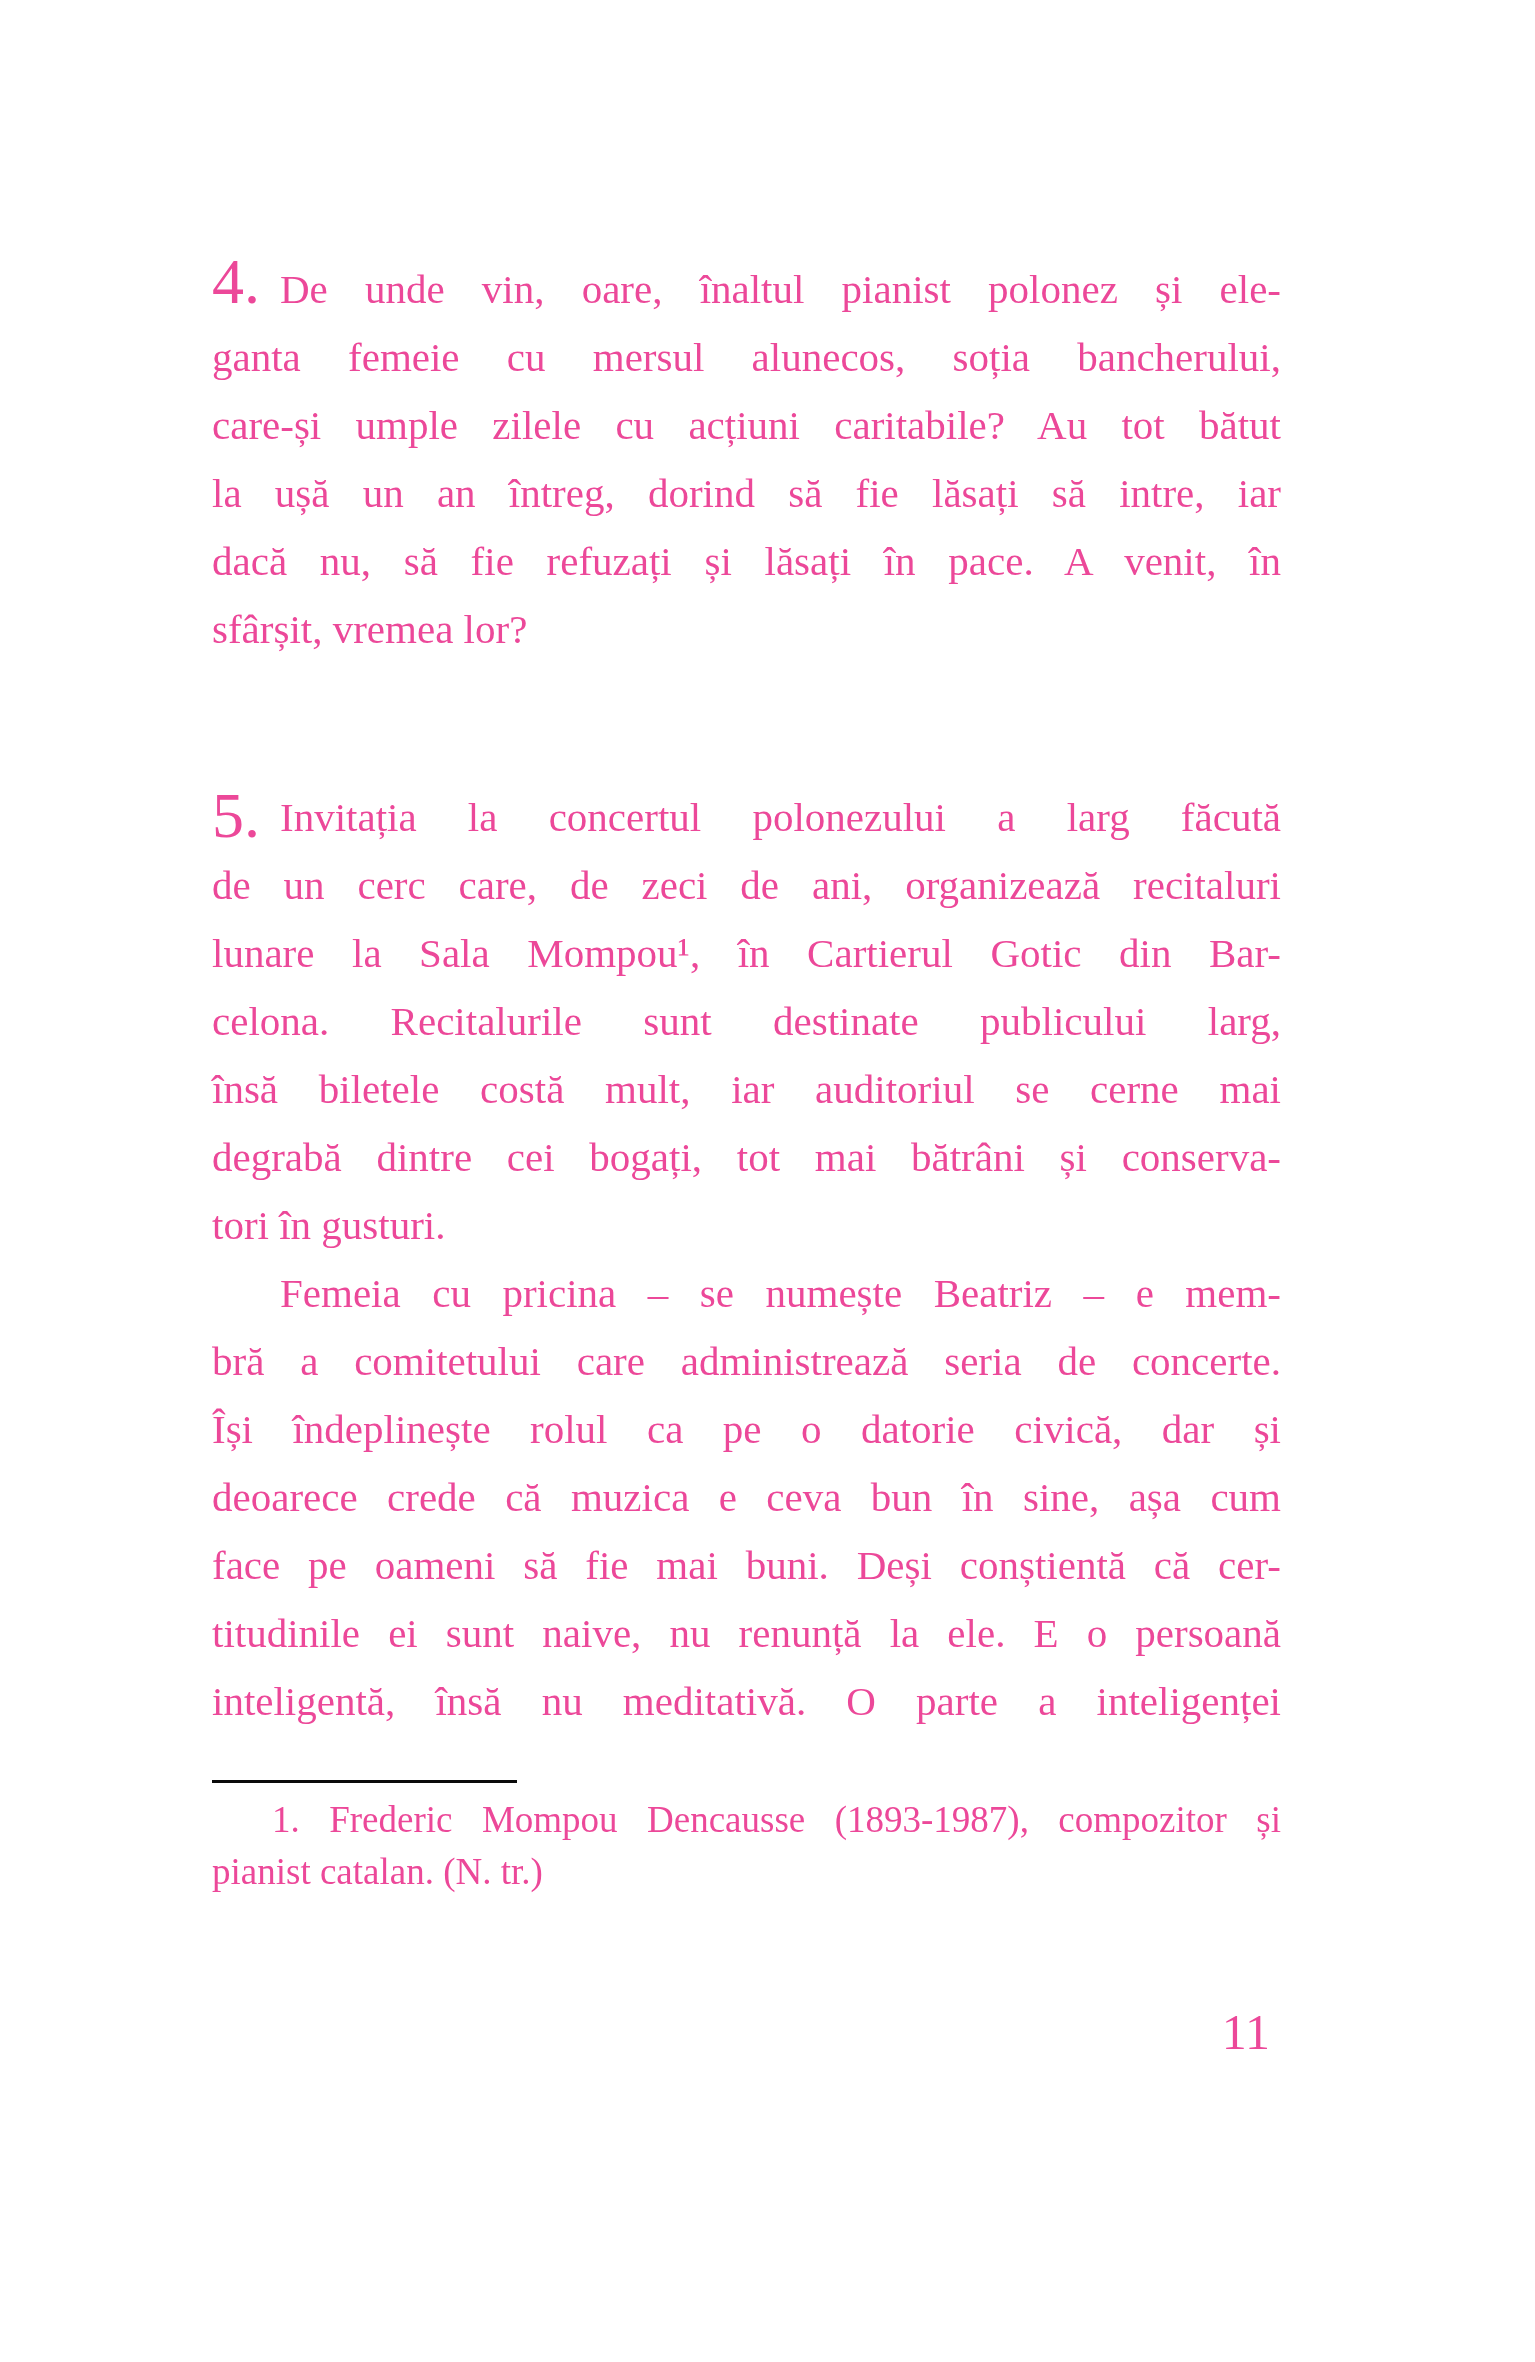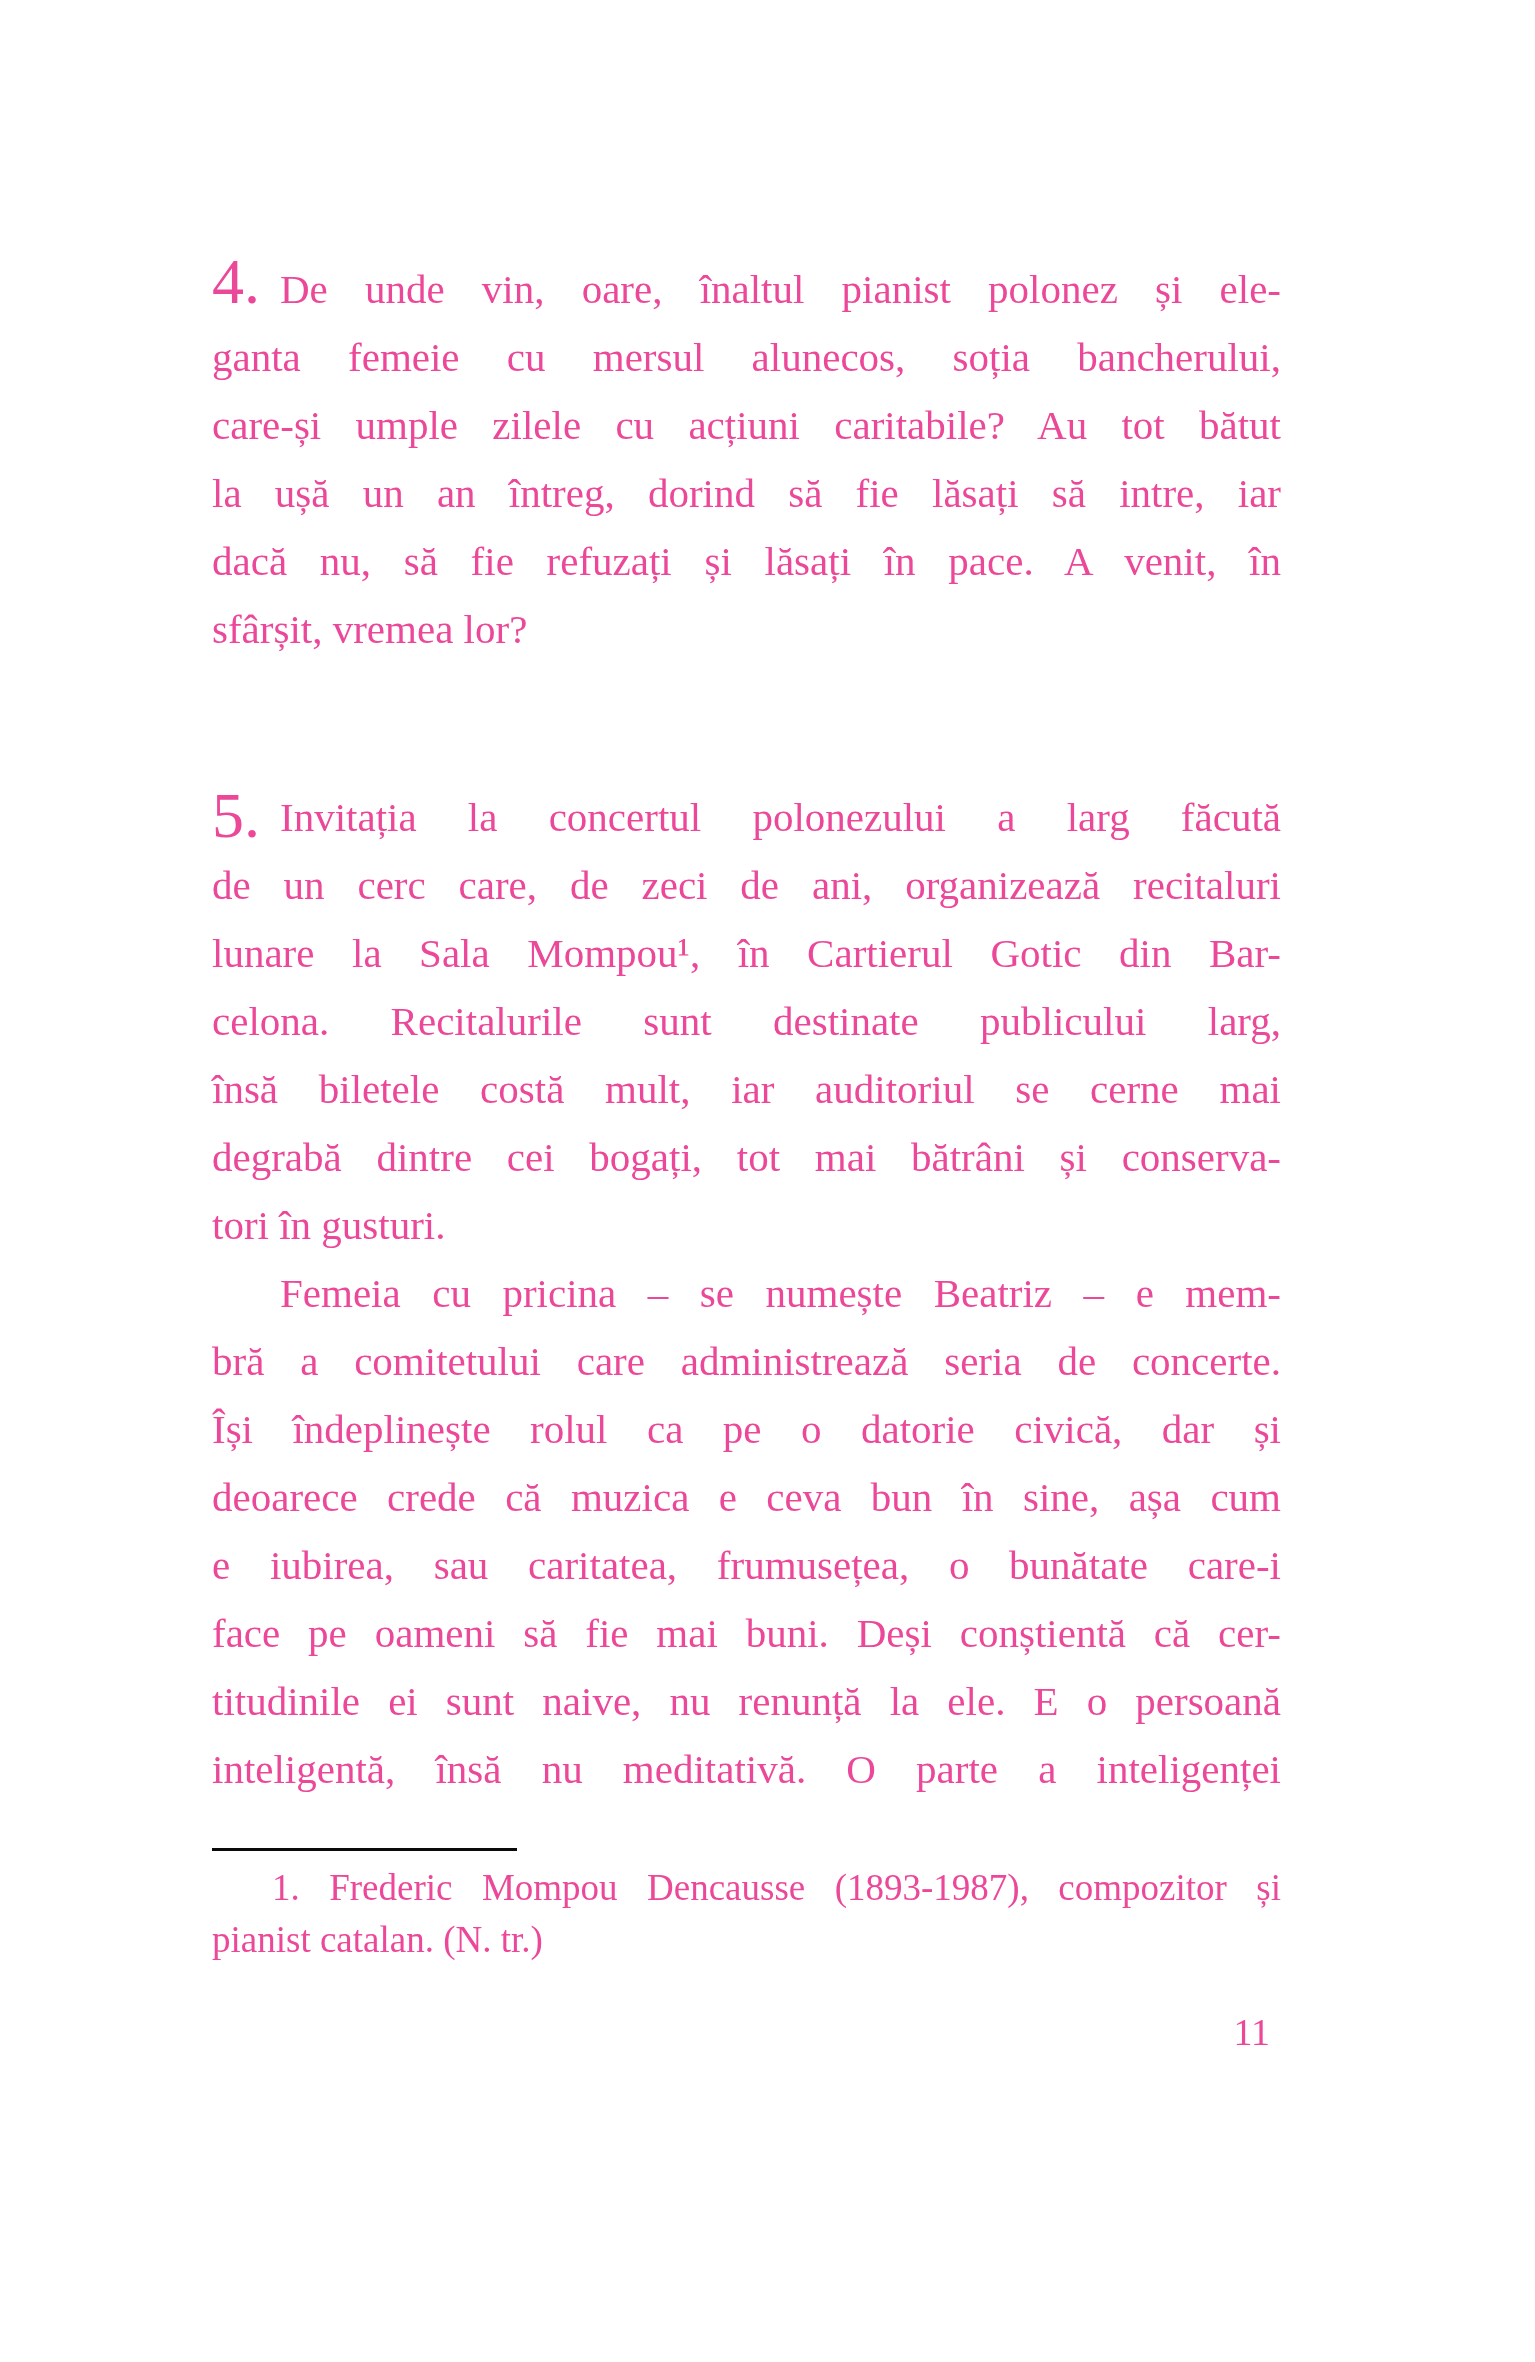--- a/index.html
+++ b/index.html
@@ -45,21 +45,21 @@
   .footnote {
     margin-top: 11px;
     font-size: 37px;
     line-height: 52px;
   }
   .footnote .line { height: 52px; }
   .footnote .line.fnindent { text-indent: 60px; }
   .page-number {
     position: absolute;
     top: 2012px; right: 265px;
-    font-size: 38px;
+    font-size: 50px;
     line-height: 40px;
   }
 </style>
 </head>
 <body>
 
 <div class="page">
 
   <div class="text-block">
 
@@ -82,21 +82,20 @@
       <div class="line">însă biletele costă mult, iar auditoriul se cerne mai</div>
       <div class="line">degrabă dintre cei bogați, tot mai bătrâni și conserva-</div>
       <div class="line left">tori în gusturi.</div>
     </div>
 
     <div>
       <div class="line indent">Femeia cu pricina – se numește Beatriz – e mem-</div>
       <div class="line">bră a comitetului care administrează seria de concerte.</div>
       <div class="line">Își îndeplinește rolul ca pe o datorie civică, dar și</div>
       <div class="line">deoarece crede că muzica e ceva bun în sine, așa cum</div>
-      <div class="line">e iubirea, sau caritatea, frumusețea, o bunătate care-i</div>
       <div class="line">face pe oameni să fie mai buni. Deși conștientă că cer-</div>
       <div class="line">titudinile ei sunt naive, nu renunță la ele. E o persoană</div>
       <div class="line">inteligentă, însă nu meditativă. O parte a inteligenței</div>
     </div>
 
     <div class="footnote-rule"></div>
     <div class="footnote">
       <div class="line fnindent">1. Frederic Mompou Dencausse (1893-1987), compozitor și</div>
       <div class="line left">pianist catalan. (N. tr.)</div>
     </div>

